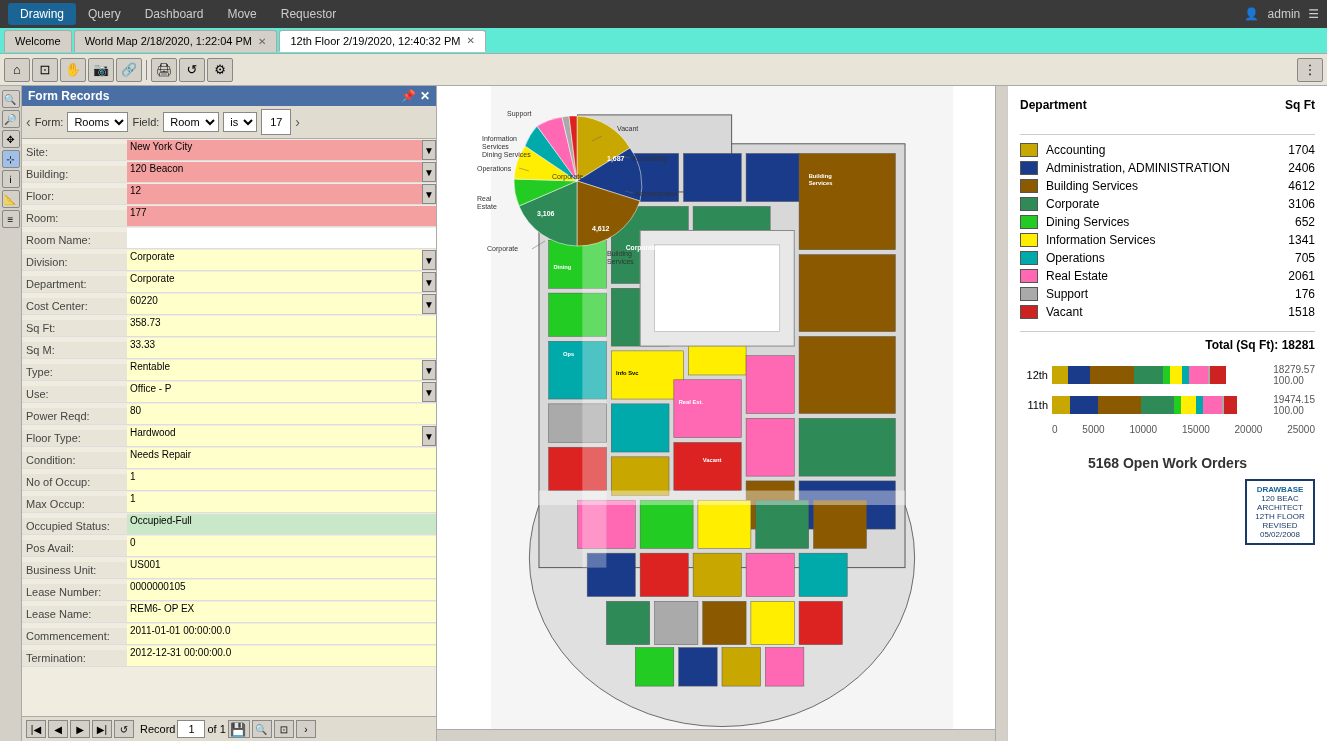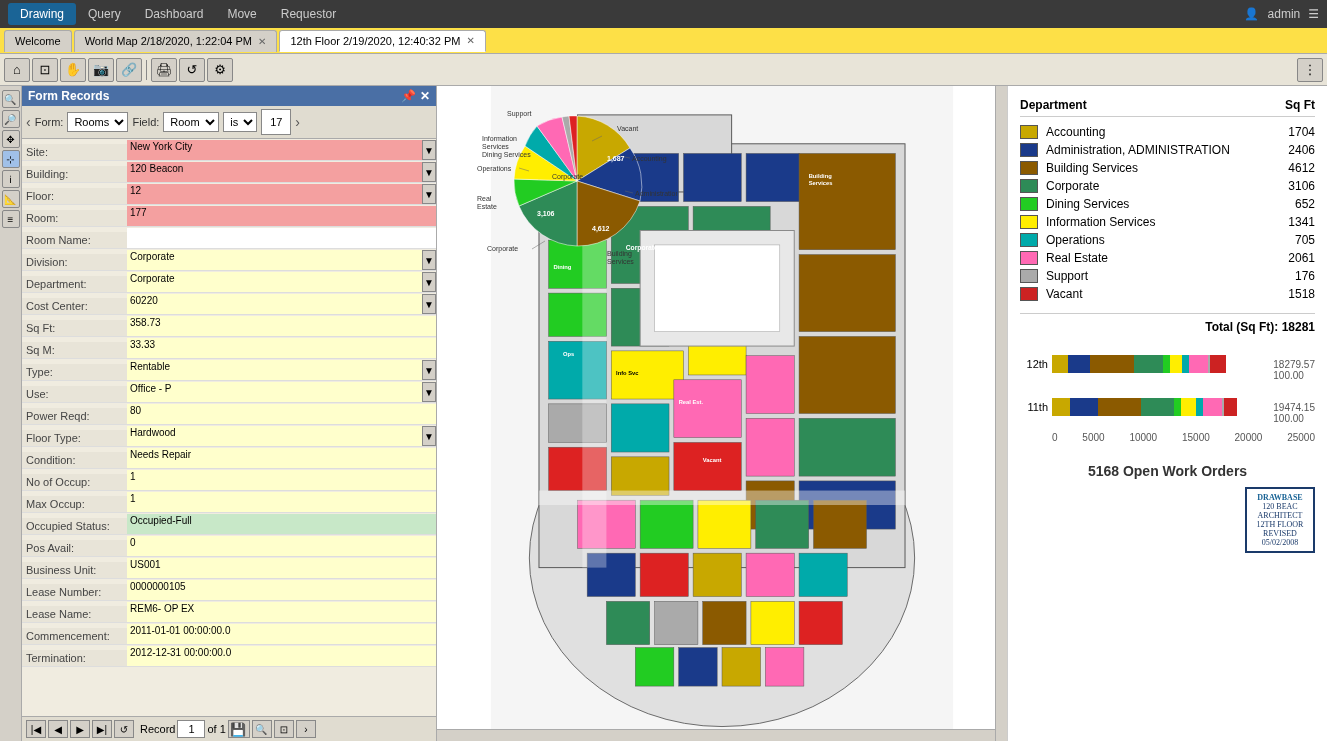--- a/index.html
+++ b/index.html
@@ -30,21 +30,21 @@
       align-items: center;
       color: #ccc;
       font-size: 12px;
       gap: 8px;
     }
 
     
     #tab-bar {
       display: flex;
       align-items: center;
-      background: #fde047;
+      background: #5eead4;
       height: 26px;
       padding: 0 4px;
       border-bottom: 1px solid #aaa;
     }
     .tab {
       display: flex;
       align-items: center;
       padding: 3px 10px;
       font-size: 11px;
       cursor: pointer;
@@ -238,21 +238,21 @@
       flex-direction: column;
       overflow-y: auto;
     }
 
     .legend-title-row {
       display: flex;
       justify-content: space-between;
       font-size: 12px;
       font-weight: bold;
       margin-bottom: 8px;
-      padding-bottom: 4px;
+      padding-bottom: 22px;
       border-bottom: 1px solid #ccc;
     }
 
     .legend-item {
       display: flex;
       align-items: center;
       margin-bottom: 4px;
       font-size: 12px;
     }
     .legend-swatch {
@@ -278,21 +278,21 @@
       margin-top: 12px;
     }
     .bar-row {
       display: flex;
       align-items: center;
       margin-bottom: 8px;
       font-size: 11px;
     }
     .bar-label { width: 28px; font-size: 11px; text-align: right; margin-right: 4px; }
     .bar-container { flex: 1; height: 18px; position: relative; }
-    .bar-info { font-size: 10px; color: #555; margin-left: 4px; white-space: nowrap; margin-top: 13px; }
+    .bar-info { font-size: 10px; color: #555; margin-left: 4px; white-space: nowrap; }
 
     .open-orders {
       text-align: center;
       font-size: 14px;
       font-weight: bold;
       margin-top: 16px;
       color: #333;
     }
 
     
@@ -810,21 +810,21 @@
         <span>20000</span>
         <span>25000</span>
       </div>
     </div>
 
     <div class="open-orders">
       <span>5168 Open Work Orders</span>
     </div>
 
     <div style="position:relative;margin-top:8px;">
-      <div style="border:2px solid #1a3a6a;padding:4px;font-size:8px;color:#1a3a6a;text-align:center;float:right;width:70px;font-family:Liberation Serif, serif;">
+      <div style="border:2px solid #1a3a6a;padding:4px;font-size:8px;color:#1a3a6a;text-align:center;float:right;width:70px;">
         <div style="font-weight:bold;color:#1a6496;">DRAWBASE</div>
         <div>120 BEAC</div>
         <div>ARCHITECT</div>
         <div>12TH FLOOR</div>
         <div>REVISED</div>
         <div>05/02/2008</div>
       </div>
     </div>
   </div>
 

